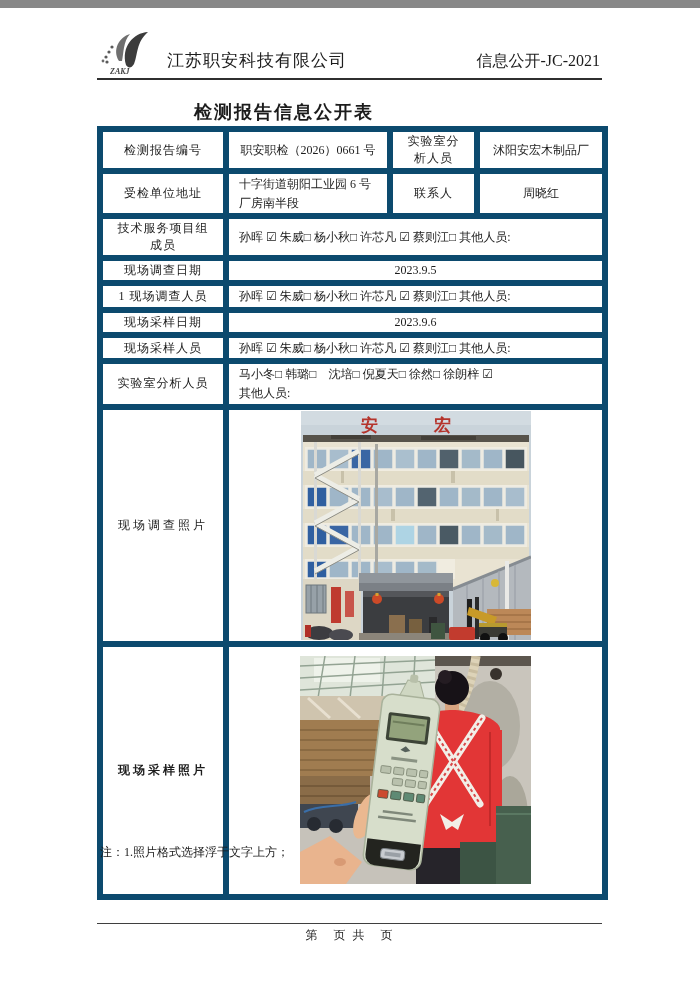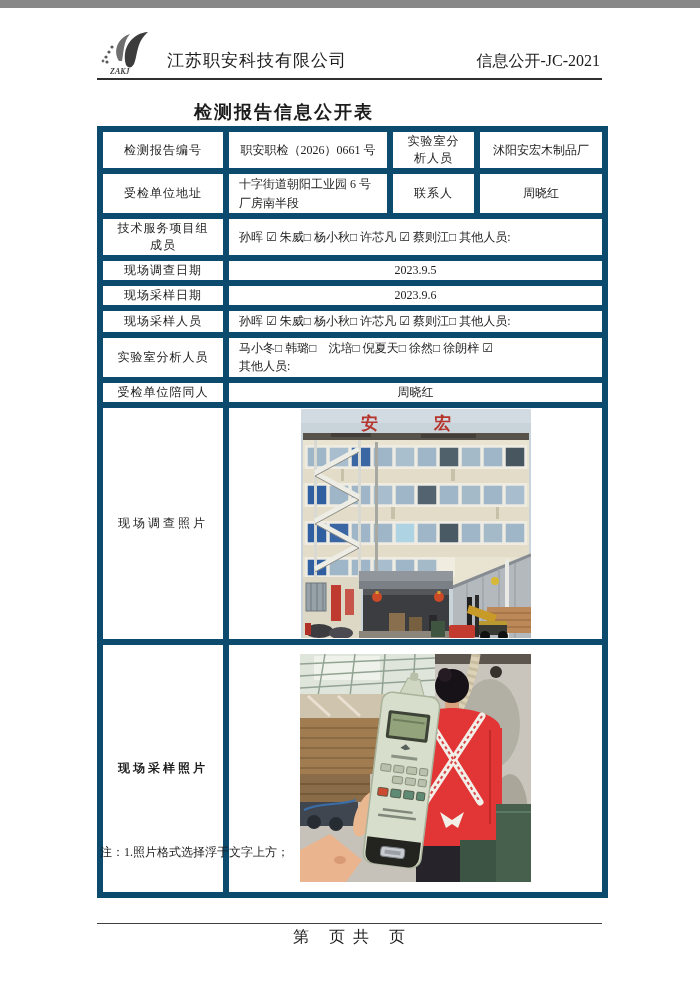--- a/index.html
+++ b/index.html
@@ -36,21 +36,21 @@
   td.photo-cell { padding:0; text-align:center; vertical-align:middle; }
   tr.r1 { height:27px; } tr.r2 { height:38px; }
   tr.r-sm { height:20px; } tr.r-lab { height:36px; } tr.r-esc { height:20px; }
   tr.r-photo1 { height:237px; } tr.r-photo2 { height:253px;font-weight:bold; }
   .photo-svg { display:block; margin:0 auto; }
   
   .note { position:absolute; left:100px; top:836px; font-size:12px; }
   .footer-line { position:absolute; left:97px; top:915px; width:505px;
                  border-top:1.5px solid #3f3f3f; }
   .footer-text { position:absolute; left:0; top:919px; width:700px;
-                 text-align:center; font-size:16px; letter-spacing:2px; }
+                 text-align:center; font-size:12px; letter-spacing:2px; }
 </style>
 </head>
 <body>
 
 <div class="page">
 
   <div class="header">
     <svg class="logo" width="62" height="46" viewBox="0 0 62 46">
       <circle cx="9" cy="27" r="1.6" fill="#5a5a5a"></circle>
       <circle cx="12" cy="22" r="1.6" fill="#5a5a5a"></circle>
@@ -89,35 +89,35 @@
     </tr>
     <tr class="r-sm">
       <td class="lbl">技术服务项目组成员</td>
       <td class="val-l" colspan="3">孙晖 ☑ 朱威□ 杨小秋□ 许芯凡 ☑ 蔡则江□ 其他人员:</td>
     </tr>
     <tr class="r-sm">
       <td class="lbl">现场调查日期</td>
       <td class="val-c" colspan="3">2023.9.5</td>
     </tr>
     <tr class="r-sm">
+      <td class="lbl">1 现场调查人员</td>
+      <td class="val-l" colspan="3">孙晖 ☑ 朱威□ 杨小秋□ 许芯凡 ☑ 蔡则江□ 其他人员:</td>
+    </tr>
+    <tr class="r-sm">
       <td class="lbl">现场采样日期</td>
       <td class="val-c" colspan="3">2023.9.6</td>
     </tr>
     <tr class="r-sm">
       <td class="lbl">现场采样人员</td>
       <td class="val-l" colspan="3">孙晖 ☑ 朱威□ 杨小秋□ 许芯凡 ☑ 蔡则江□ 其他人员:</td>
     </tr>
     <tr class="r-lab">
       <td class="lbl">实验室分析人员</td>
       <td class="val-l val-pre" colspan="3">马小冬□ 韩璐□　沈培□ 倪夏天□ 徐然□ 徐朗梓 ☑
 其他人员:</td>
-    </tr>
-    <tr class="r-esc">
-      <td class="lbl">受检单位陪同人</td>
-      <td class="val-c" colspan="3">周晓红</td>
     </tr>
 
     <tr class="r-photo1">
       <td class="photo-lbl">现场调查照片</td>
       <td class="photo-cell" colspan="3">
         <svg class="photo-svg" width="230" height="229" viewBox="0 0 230 229">
 
           <rect x="0" y="0" width="230" height="229" fill="#c9d3da"></rect>
           <rect x="0" y="0" width="230" height="14" fill="#d2dbe1"></rect>
 

